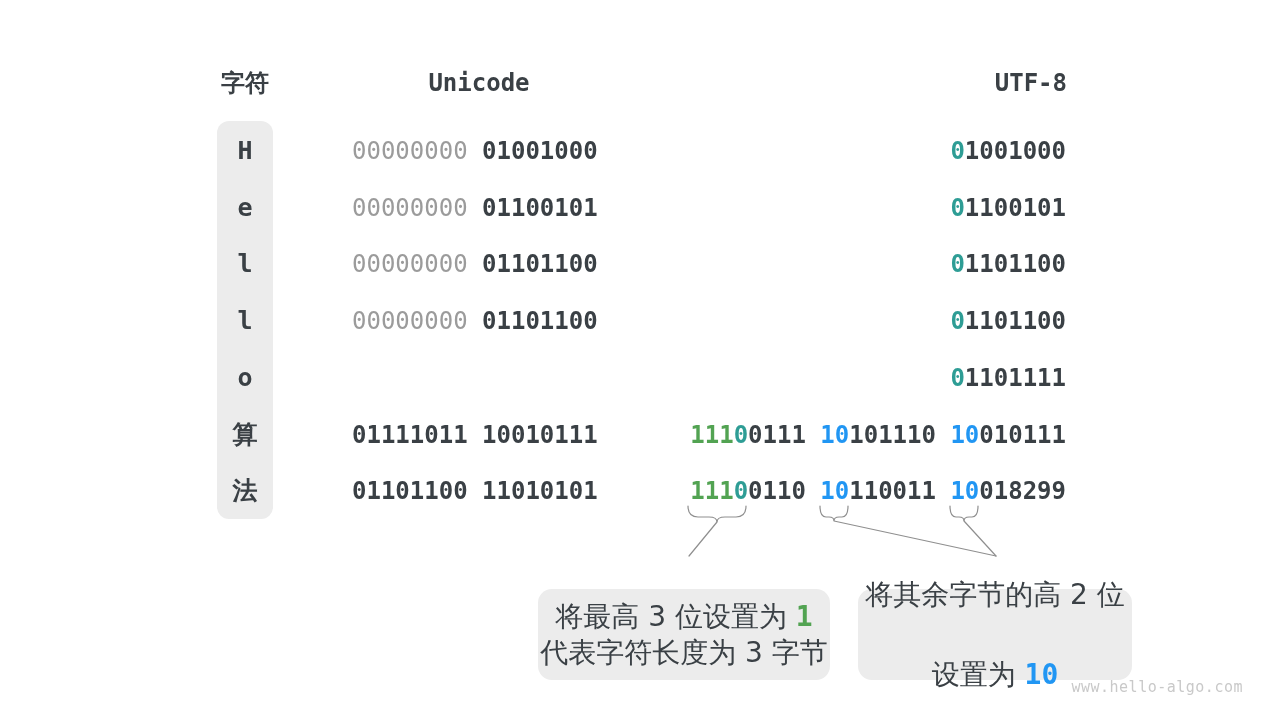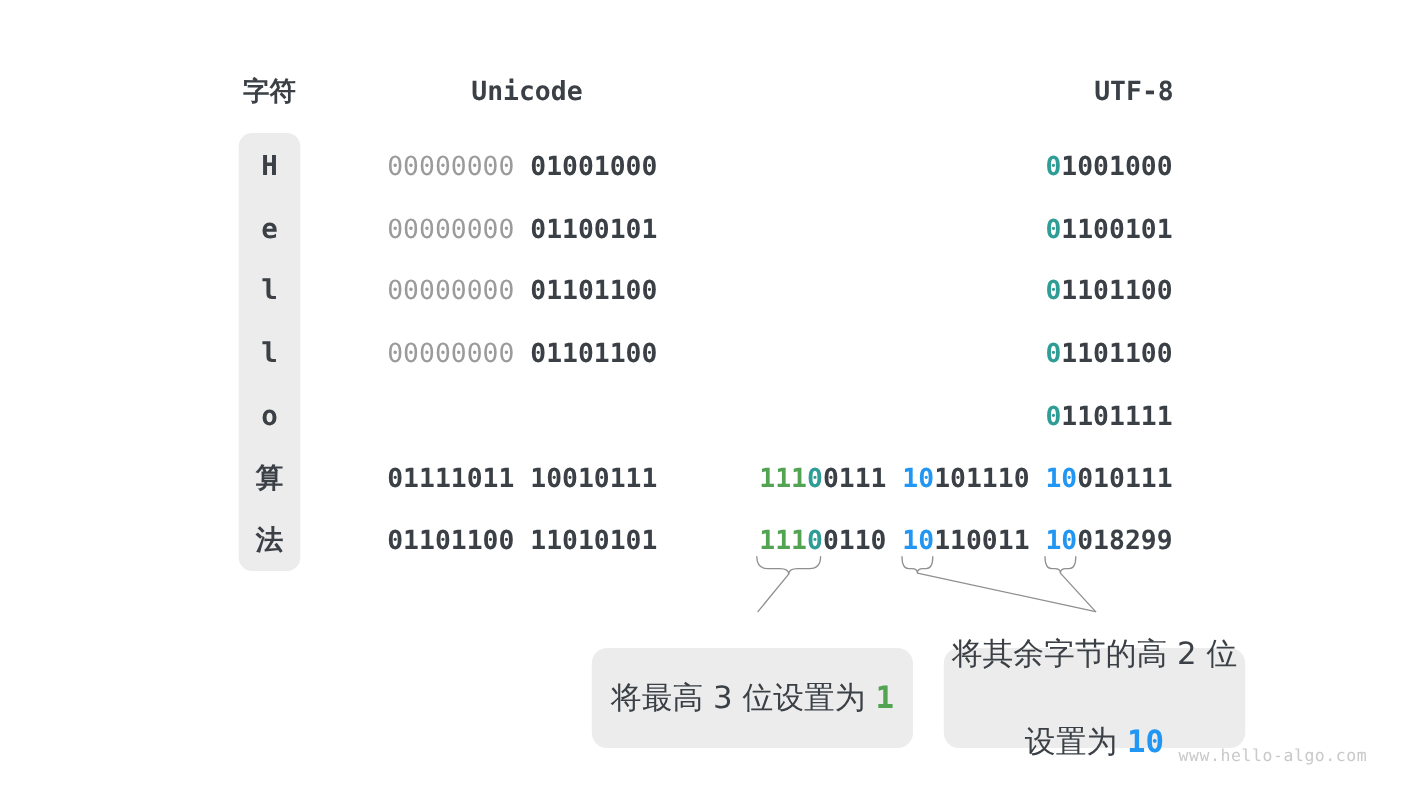--- a/index.html
+++ b/index.html
@@ -121,20 +121,21 @@
     <path d="M688,506 Q688,517 698,517 L709,517 Q717,517 717,522 Q717,517 725,517 L736,517 Q746,517 746,506"></path>
     <path d="M717,522 L689,556"></path>
     <path d="M820,506 Q820,517 826,517 L829,517 Q834,517 834,521 Q834,517 839,517 L842,517 Q848,517 848,506"></path>
     <path d="M834,521 L996,556"></path>
     <path d="M950,506 Q950,517 956,517 L959,517 Q964,517 964,521 Q964,517 969,517 L972,517 Q978,517 978,506"></path>
     <path d="M964,521 L996,556"></path>
   </svg>
 
   <div class="callout callout-left">
       <div class="line"><span>将最高 3 位设置为 </span><span class="hl green">1</span></div>
+      <div class="line"><span>代表字符长度为 3 字节</span></div>
     </div>
   <div class="callout callout-right">
       <div class="line"><span>将其余字节的高 2 位</span></div>
       <div class="line"><span>设置为 </span><span class="hl blue">10</span></div>
     </div>
 
   <div class="watermark">www.hello-algo.com</div>
 </div>
 
 </body></html>

